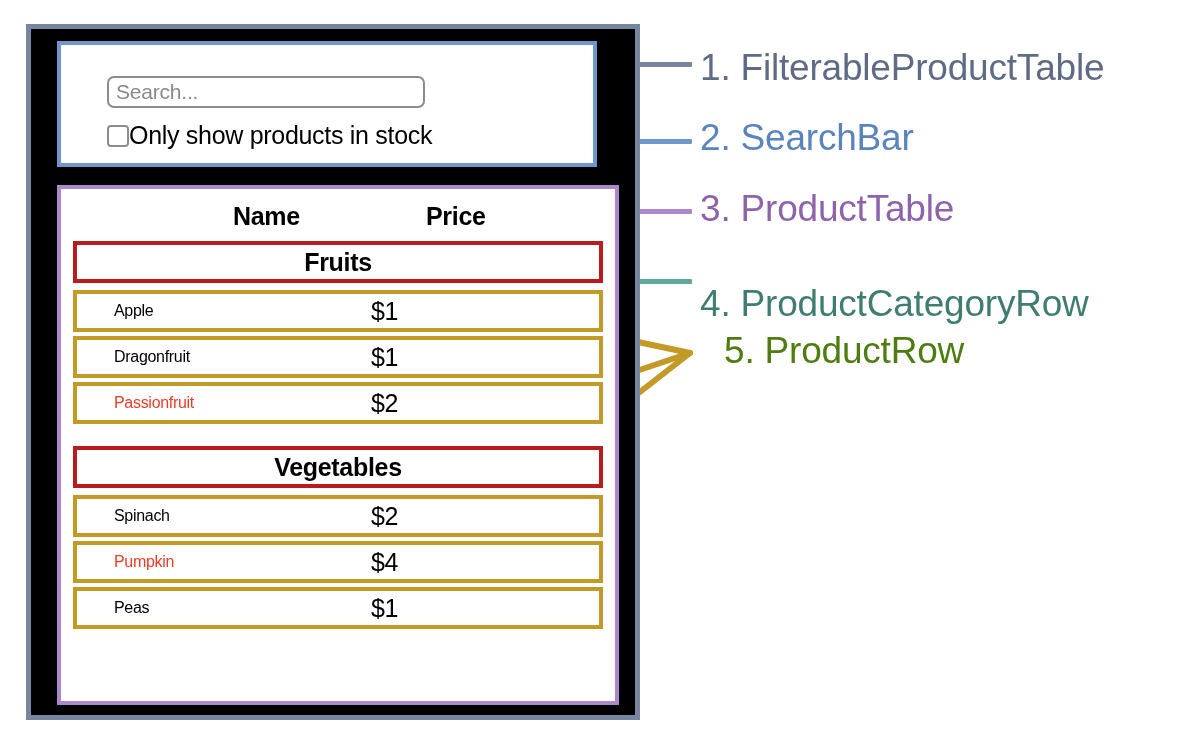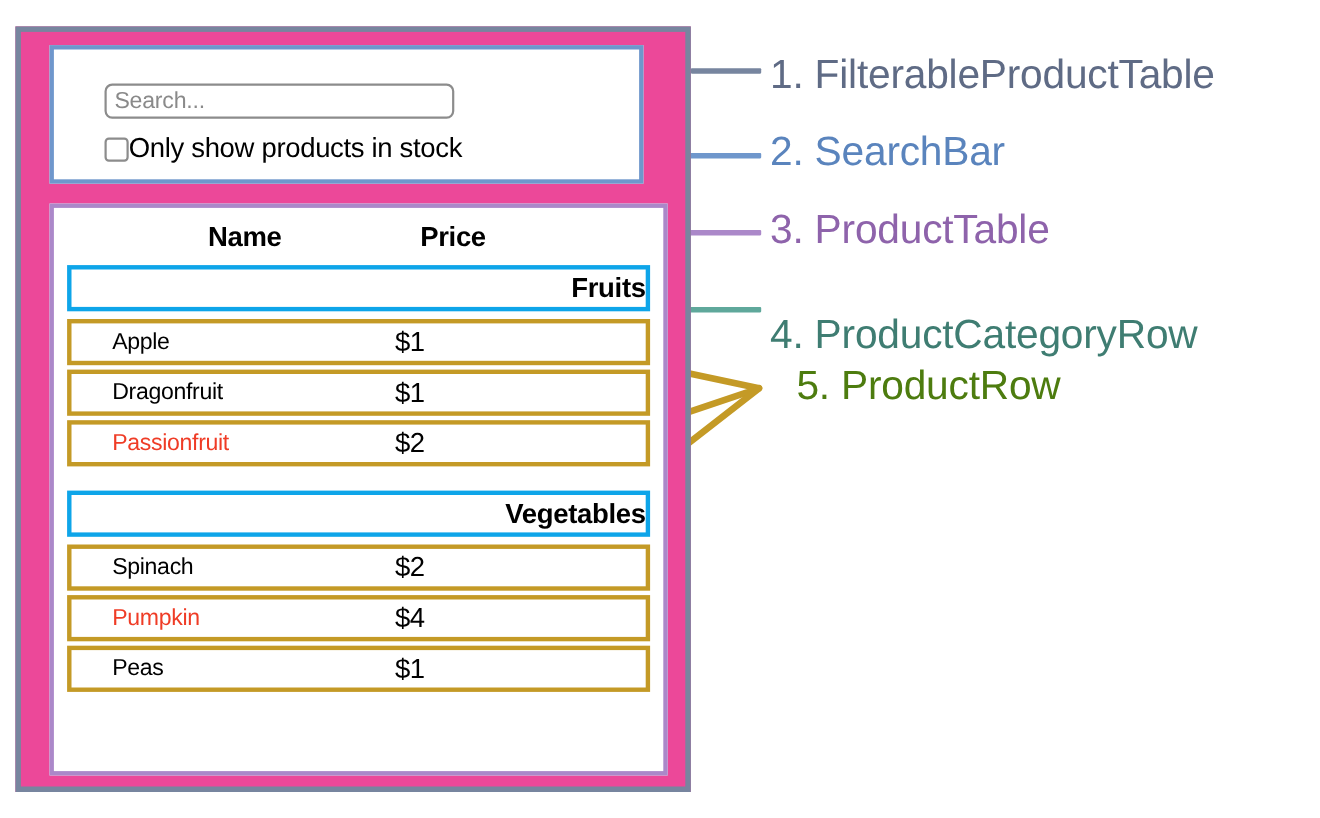--- a/index.html
+++ b/index.html
@@ -17,27 +17,27 @@
 
   
   #diagram {
     position: absolute;
     left: 0; top: 0;
     width: 1200px; height: 744px;
   }
 
   .frame-outer {
     position: absolute;
-    left: 14px;
+    left: 26px;
     top: 24px;
     width: 614px;
     height: 696px;
     border: 5px solid #77859f;
     box-sizing: border-box;
-    background: #ec4899;
+    background: #000000;
   }
 
   
   .frame-searchbar {
     position: absolute;
     left: 44px;
     top: 40px;
     width: 540px;
     height: 126px;
     border: 4px solid #6f97cc;
@@ -109,39 +109,40 @@
     height: 38px;
     display: flex;
     align-items: center;
   }
   .th {
     font-family: "Liberation Sans", sans-serif;
     font-weight: bold;
     font-size: 25px;
     color: #000000;
     letter-spacing: -0.3px;
+    margin-left: 32px;
   }
   .th.name { position: absolute; left: 140px; }
   .th.price { position: absolute; left: 333px; }
 
   .rows-area {
     position: absolute;
     left: 12px;
     top: 52px;
     width: 530px;
   }
 
   .cat-row {
     height: 42px;
-    border: 4px solid #0ea5e9;
-    box-sizing: border-box;
-    background: #ffffff;
-    display: flex;
-    align-items: center;
-    justify-content: flex-end;
+    border: 4px solid #b91c1c;
+    box-sizing: border-box;
+    background: #ffffff;
+    display: flex;
+    align-items: center;
+    justify-content: center;
     margin-bottom: 7px;
   }
   .cat-row .cat-label {
     font-family: "Liberation Sans", sans-serif;
     font-weight: bold;
     font-size: 25px;
     color: #000000;
     letter-spacing: -0.3px;
   }
 
@@ -152,21 +153,21 @@
     background: #ffffff;
     display: flex;
     align-items: center;
     position: relative;
     margin-bottom: 4px;
   }
   .prod-row .p-name {
     position: absolute;
     left: 37px;
     font-family: "Liberation Sans", sans-serif;
-    font-size: 21px;
+    font-size: 16px;
     color: #000000;
     letter-spacing: -0.3px;
   }
   .prod-row .p-name.out-of-stock { color: #ef3c26; }
   .prod-row .p-price {
     position: absolute;
     left: 294px;
     font-family: "Liberation Sans", sans-serif;
     font-size: 25px;
     color: #000000;

